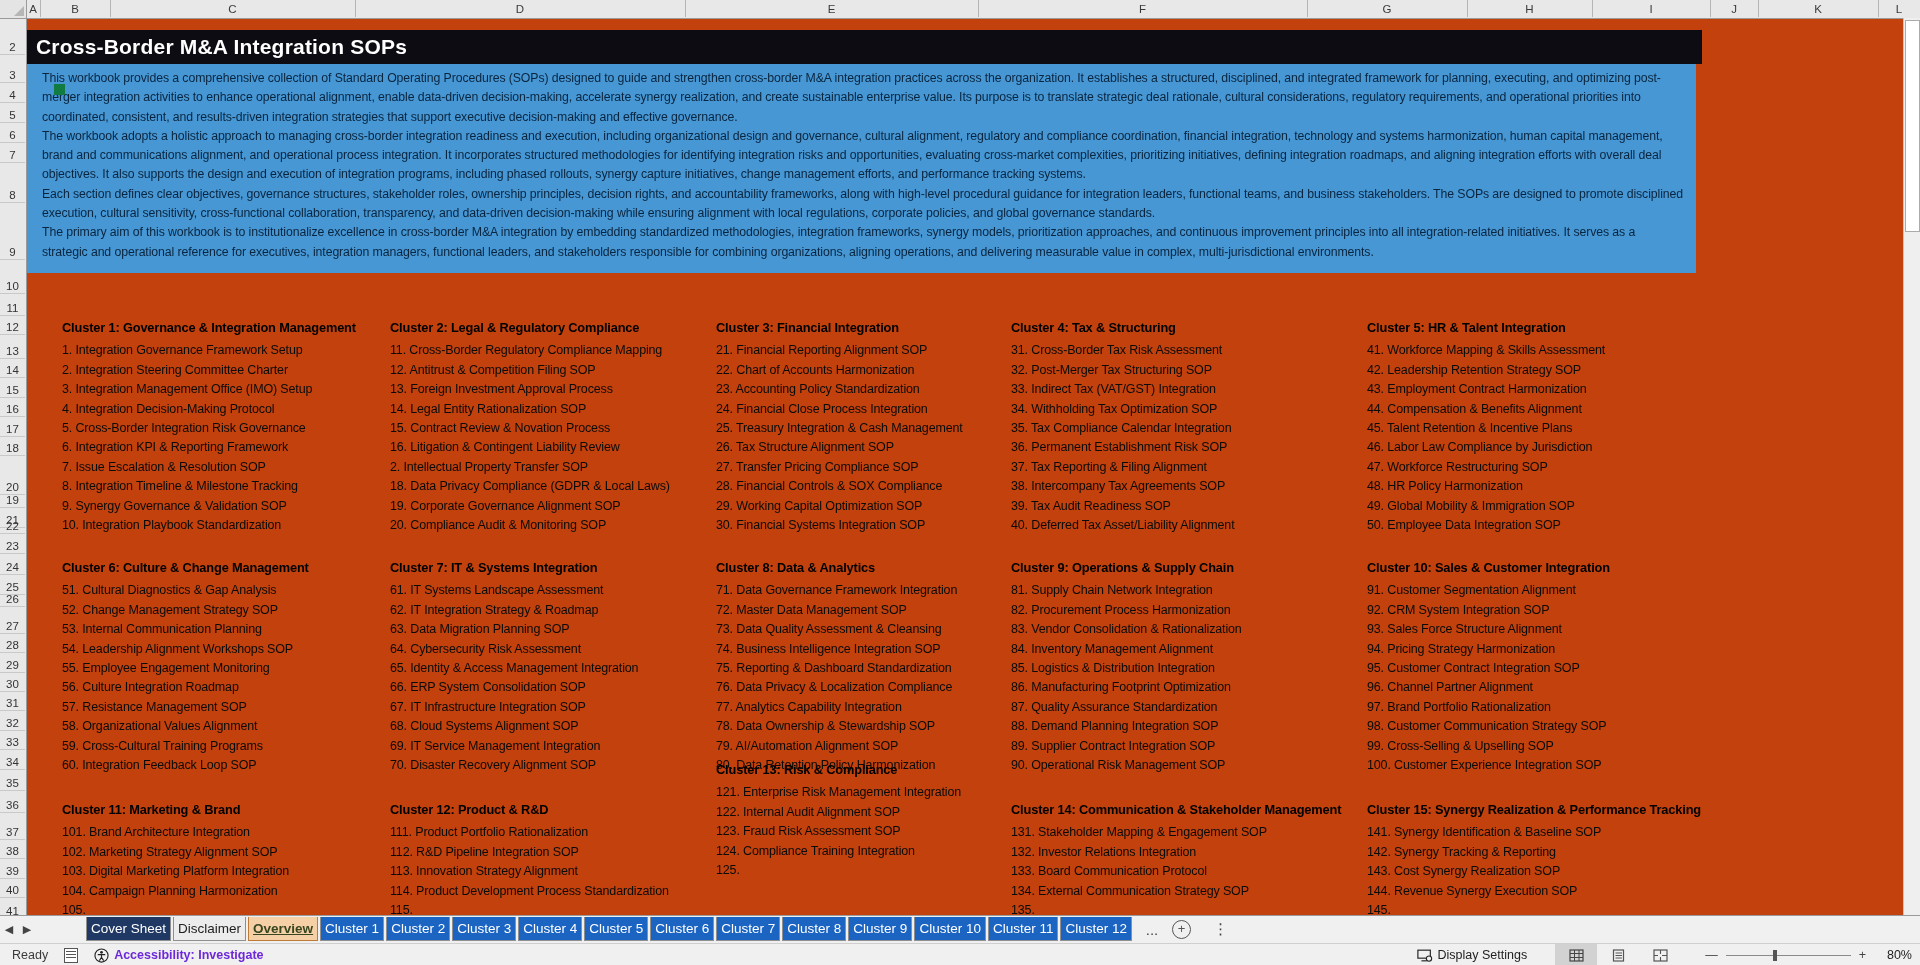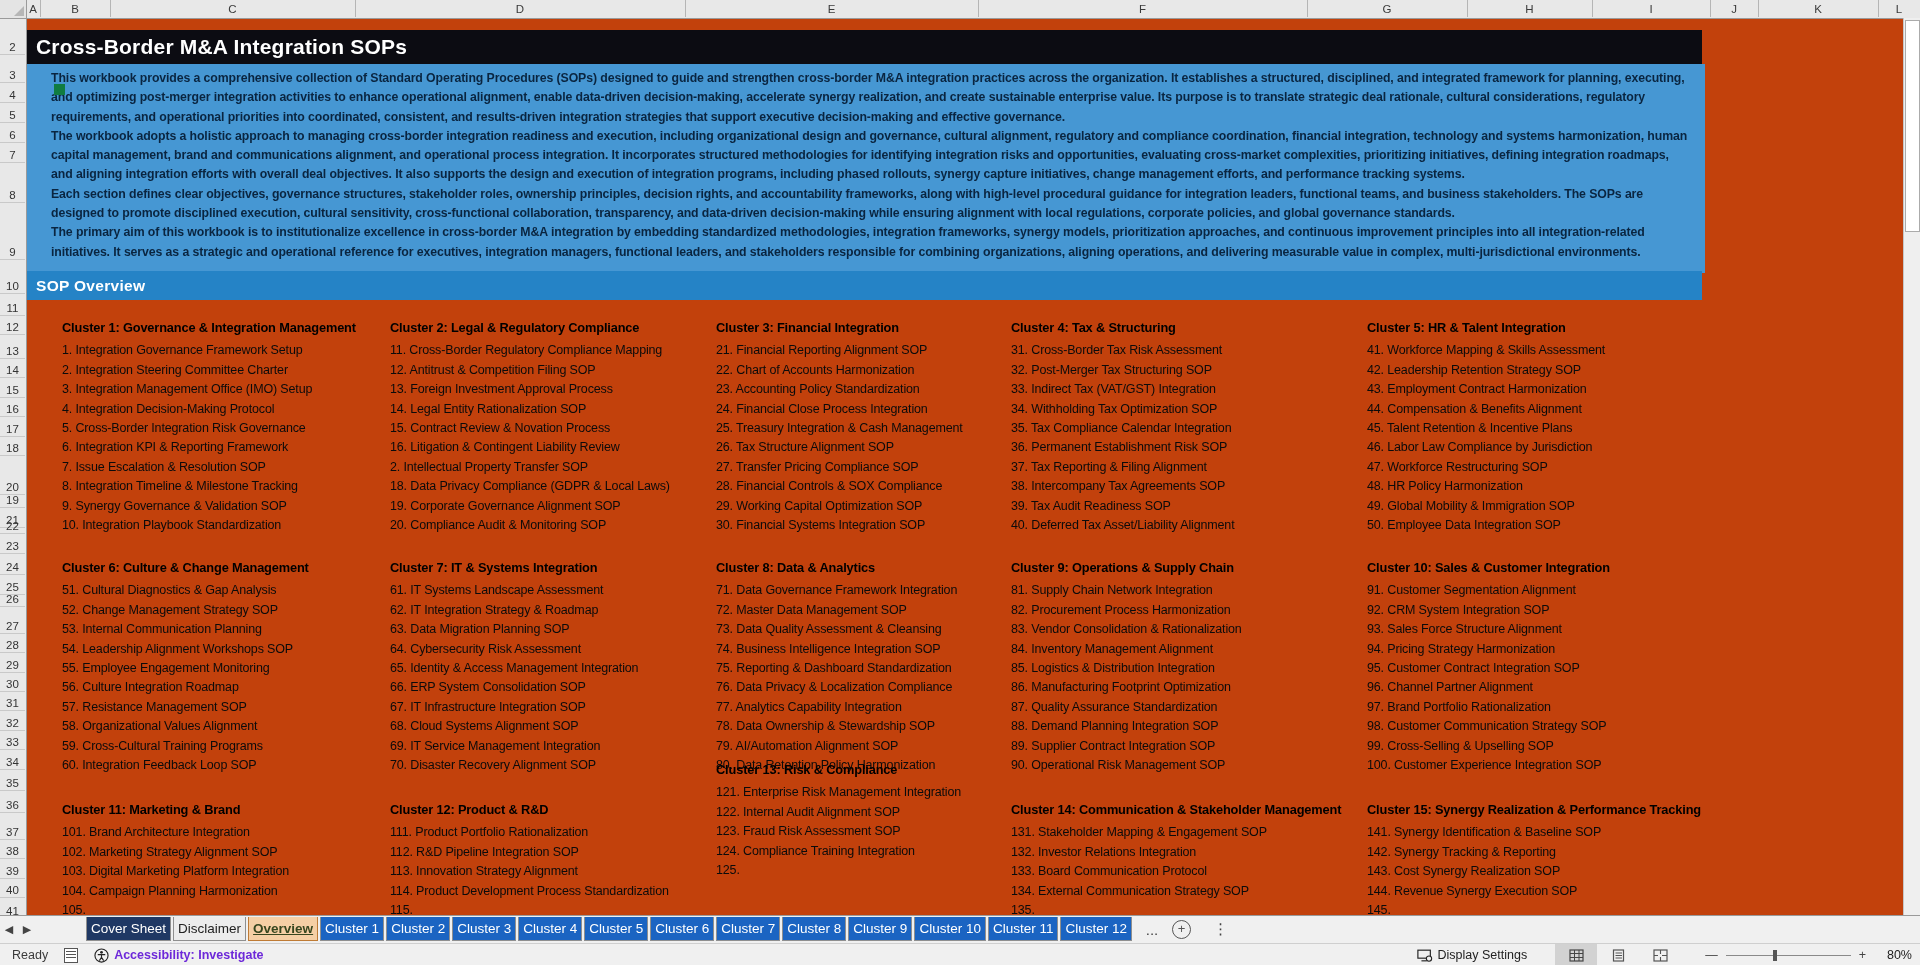--- a/index.html
+++ b/index.html
@@ -17,21 +17,21 @@
       border-right:1px solid #9a9a9a;z-index:25;overflow:hidden;}
   .rowCell{position:absolute;left:0;width:25px;text-align:center;color:#333;font-size:11.5px;
       transform:translateY(-50%);border-bottom:1px solid #c9c9c9;padding-bottom:1px;}
 
   
   #sheet{position:absolute;left:26px;top:18px;width:1894px;height:897px;background:#c2410c;overflow:hidden;z-index:1;}
   #activeCell{position:absolute;left:28px;top:66px;width:11px;height:11px;background:#107c41;z-index:6;}
   #titleCell{position:absolute;left:0;top:12px;width:1666px;height:34px;background:#0c0c12;color:#fff;
       display:flex;align-items:center;padding-left:10px;font-size:21px;font-weight:700;letter-spacing:.2px;}
   #descCell{position:absolute;left:0;top:46px;width:1642px;height:204px;background:#4697d3;color:#0a2540;
-      padding:5px 12px 0 25px;font-size:12.3px;font-weight:700;line-height:19.3px;letter-spacing:-.1px;}
+      padding:5px 12px 0 16px;font-size:12.3px;font-weight:400;line-height:19.3px;letter-spacing:-.1px;}
   #descCell p{margin:0;}
   #overviewCell{position:absolute;left:0;top:253px;width:1666px;height:29px;background:#2583c6;color:#fff;
       display:flex;align-items:center;padding-left:10px;font-size:15.5px;font-weight:700;letter-spacing:.3px;}
   .clusterCol{position:absolute;white-space:nowrap;}
   .clusterTitle{font-size:12.8px;font-weight:700;color:#000;line-height:19.4px;margin-bottom:4px;letter-spacing:-.15px;}
   .sopItem{font-size:12.5px;color:#0b0b0b;line-height:19.4px;letter-spacing:-.15px;}
 
   
   #photo{position:absolute;left:1697px;top:30px;width:207px;height:885px;z-index:20;overflow:hidden;
       background:linear-gradient(180deg,#131318 0%,#15171f 7%,#1b2335 16%,#20294200 40%),
@@ -101,21 +101,20 @@
 
   <div id="sheet">
     <div id="titleCell">Cross-Border M&amp;A Integration SOPs</div>
     <div id="activeCell"></div>
     <div id="descCell">
       <p>This workbook provides a comprehensive collection of Standard Operating Procedures (SOPs) designed to guide and strengthen cross-border M&amp;A integration practices across the organization. It establishes a structured, disciplined, and integrated framework for planning, executing, and optimizing post-merger integration activities to enhance operational alignment, enable data-driven decision-making, accelerate synergy realization, and create sustainable enterprise value. Its purpose is to translate strategic deal rationale, cultural considerations, regulatory requirements, and operational priorities into coordinated, consistent, and results-driven integration strategies that support executive decision-making and effective governance.</p>
       <p>The workbook adopts a holistic approach to managing cross-border integration readiness and execution, including organizational design and governance, cultural alignment, regulatory and compliance coordination, financial integration, technology and systems harmonization, human capital management, brand and communications alignment, and operational process integration. It incorporates structured methodologies for identifying integration risks and opportunities, evaluating cross-market complexities, prioritizing initiatives, defining integration roadmaps, and aligning integration efforts with overall deal objectives. It also supports the design and execution of integration programs, including phased rollouts, synergy capture initiatives, change management efforts, and performance tracking systems.</p>
       <p>Each section defines clear objectives, governance structures, stakeholder roles, ownership principles, decision rights, and accountability frameworks, along with high-level procedural guidance for integration leaders, functional teams, and business stakeholders. The SOPs are designed to promote disciplined execution, cultural sensitivity, cross-functional collaboration, transparency, and data-driven decision-making while ensuring alignment with local regulations, corporate policies, and global governance standards.</p>
       <p>The primary aim of this workbook is to institutionalize excellence in cross-border M&amp;A integration by embedding standardized methodologies, integration frameworks, synergy models, prioritization approaches, and continuous improvement principles into all integration-related initiatives. It serves as a strategic and operational reference for executives, integration managers, functional leaders, and stakeholders responsible for combining organizations, aligning operations, and delivering measurable value in complex, multi-jurisdictional environments.</p>
     </div>
-    <div id="overviewCell">SOP Overview</div>
     <div id="clusters">
         <div class="clusterCol" style="left: 36px; top: 300px;">
           <div class="clusterTitle">Cluster 1: Governance &amp; Integration Management</div>
           <div class="sopItem">1. Integration Governance Framework Setup</div>
           <div class="sopItem">2. Integration Steering Committee Charter</div>
           <div class="sopItem">3. Integration Management Office (IMO) Setup</div>
           <div class="sopItem">4. Integration Decision-Making Protocol</div>
           <div class="sopItem">5. Cross-Border Integration Risk Governance</div>
           <div class="sopItem">6. Integration KPI &amp; Reporting Framework</div>
           <div class="sopItem">7. Issue Escalation &amp; Resolution SOP</div>

